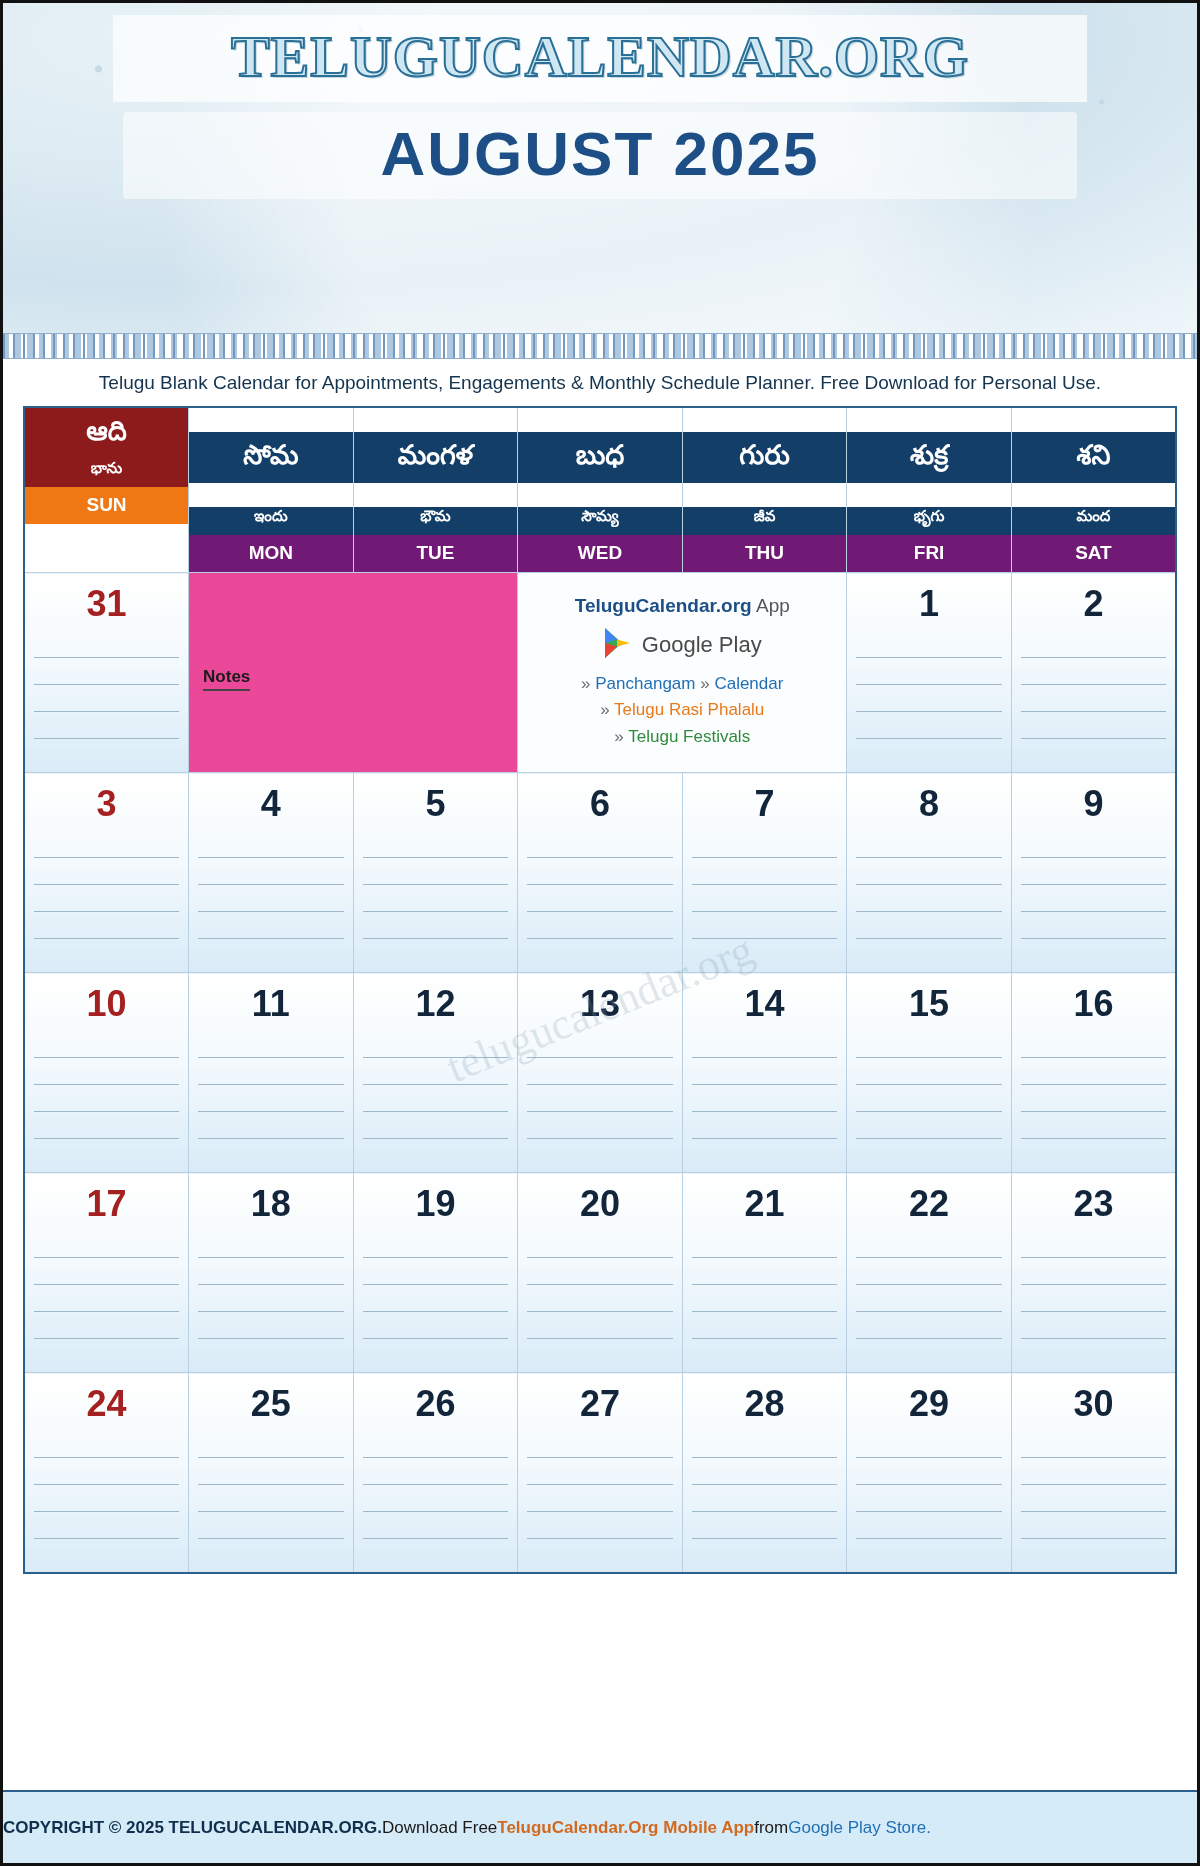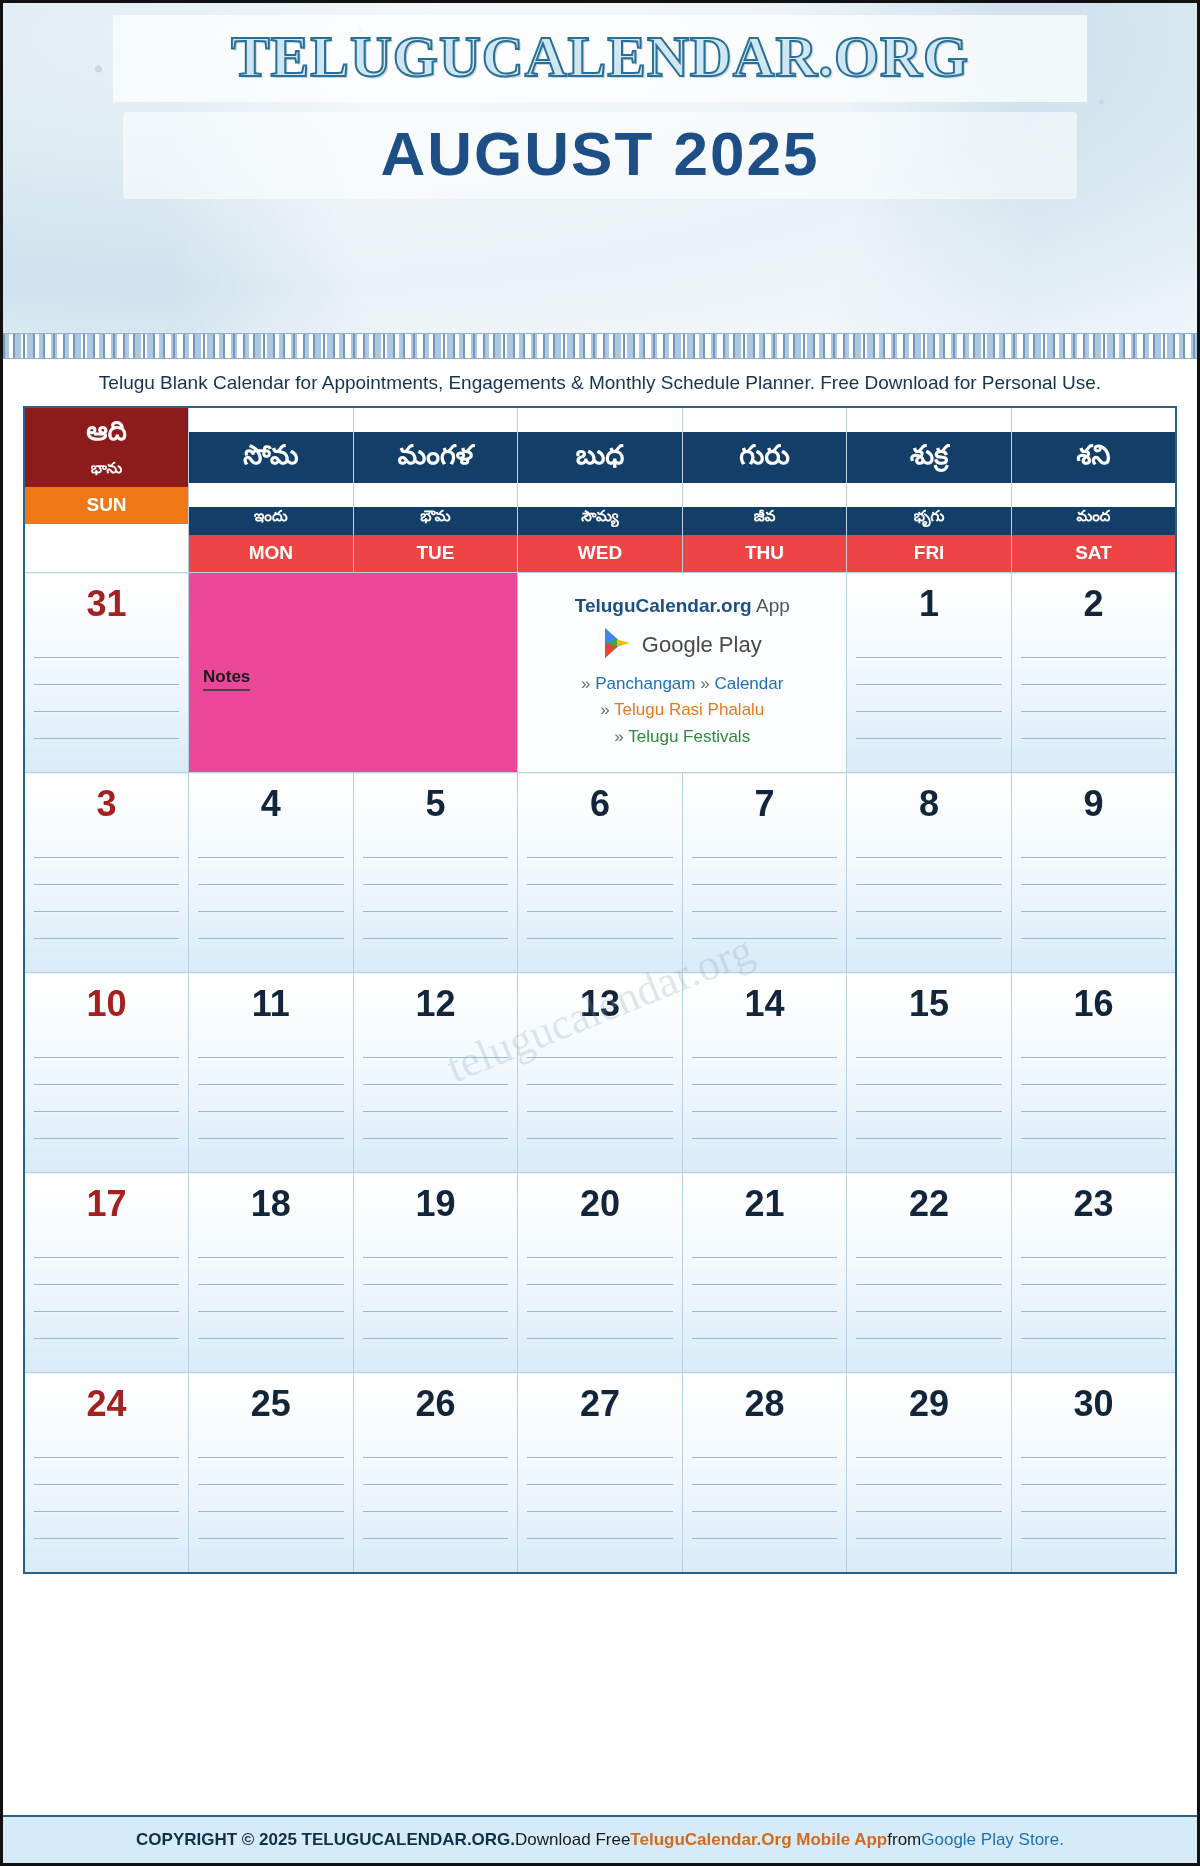--- a/index.html
+++ b/index.html
@@ -111,21 +111,21 @@
   .dow-te2 {
     font-size: 15px; color: #ffffff; text-align: center; padding-bottom: 7px;
   }
   .dow-en {
     font-size: 19px; font-weight: bold; color: #ffffff;
     text-align: center; padding: 7px 0 8px 0;
   }
   .sun .dow-te, .sun .dow-te2 { background: #8e1b1b; }
   .sun .dow-en { background: #ef7815; }
   .wk .dow-te, .wk .dow-te2 { background: #123e68; margin-top: 24px; }
-  .wk .dow-en { background: #ef4444; }
+  .wk .dow-en { background: #701a75; }
 
   td.day {
     height: 200px;
     vertical-align: top;
     background: linear-gradient(180deg,#ffffff 0%, #f3f9fd 45%, #d9ebf7 100%);
     position: relative;
   }
   td.day.sunday .num { color: #a52020; }
   .num {
     font-size: 36px; font-weight: bold; color: #12253a;
@@ -163,24 +163,24 @@
     color: rgba(120,150,175,.22);
     transform: rotate(-22deg);
     pointer-events: none;
     font-family: "Liberation Serif", serif;
     z-index: 5;
   }
   
   .footer {
     position: absolute;
     left: 0; right: 0; bottom: 0;
-    height: 48px;
+    height: 73px;
     background: #d6ebf8;
     border-top: 2px solid #2b5f8e;
-    display: flex; align-items: center; justify-content: center;
+    display: flex; align-items: center; justify-content: flex-start;
     font-size: 17px; color: #1a1a1a;
   }
   .footer b { color: #0f2f4d; }
   .f-orange { color: #d2691e; font-weight: bold; }
   .f-blue { color: #1f6fb5; }
 </style>
 </head>
 <body>
 
 <div class="page">

